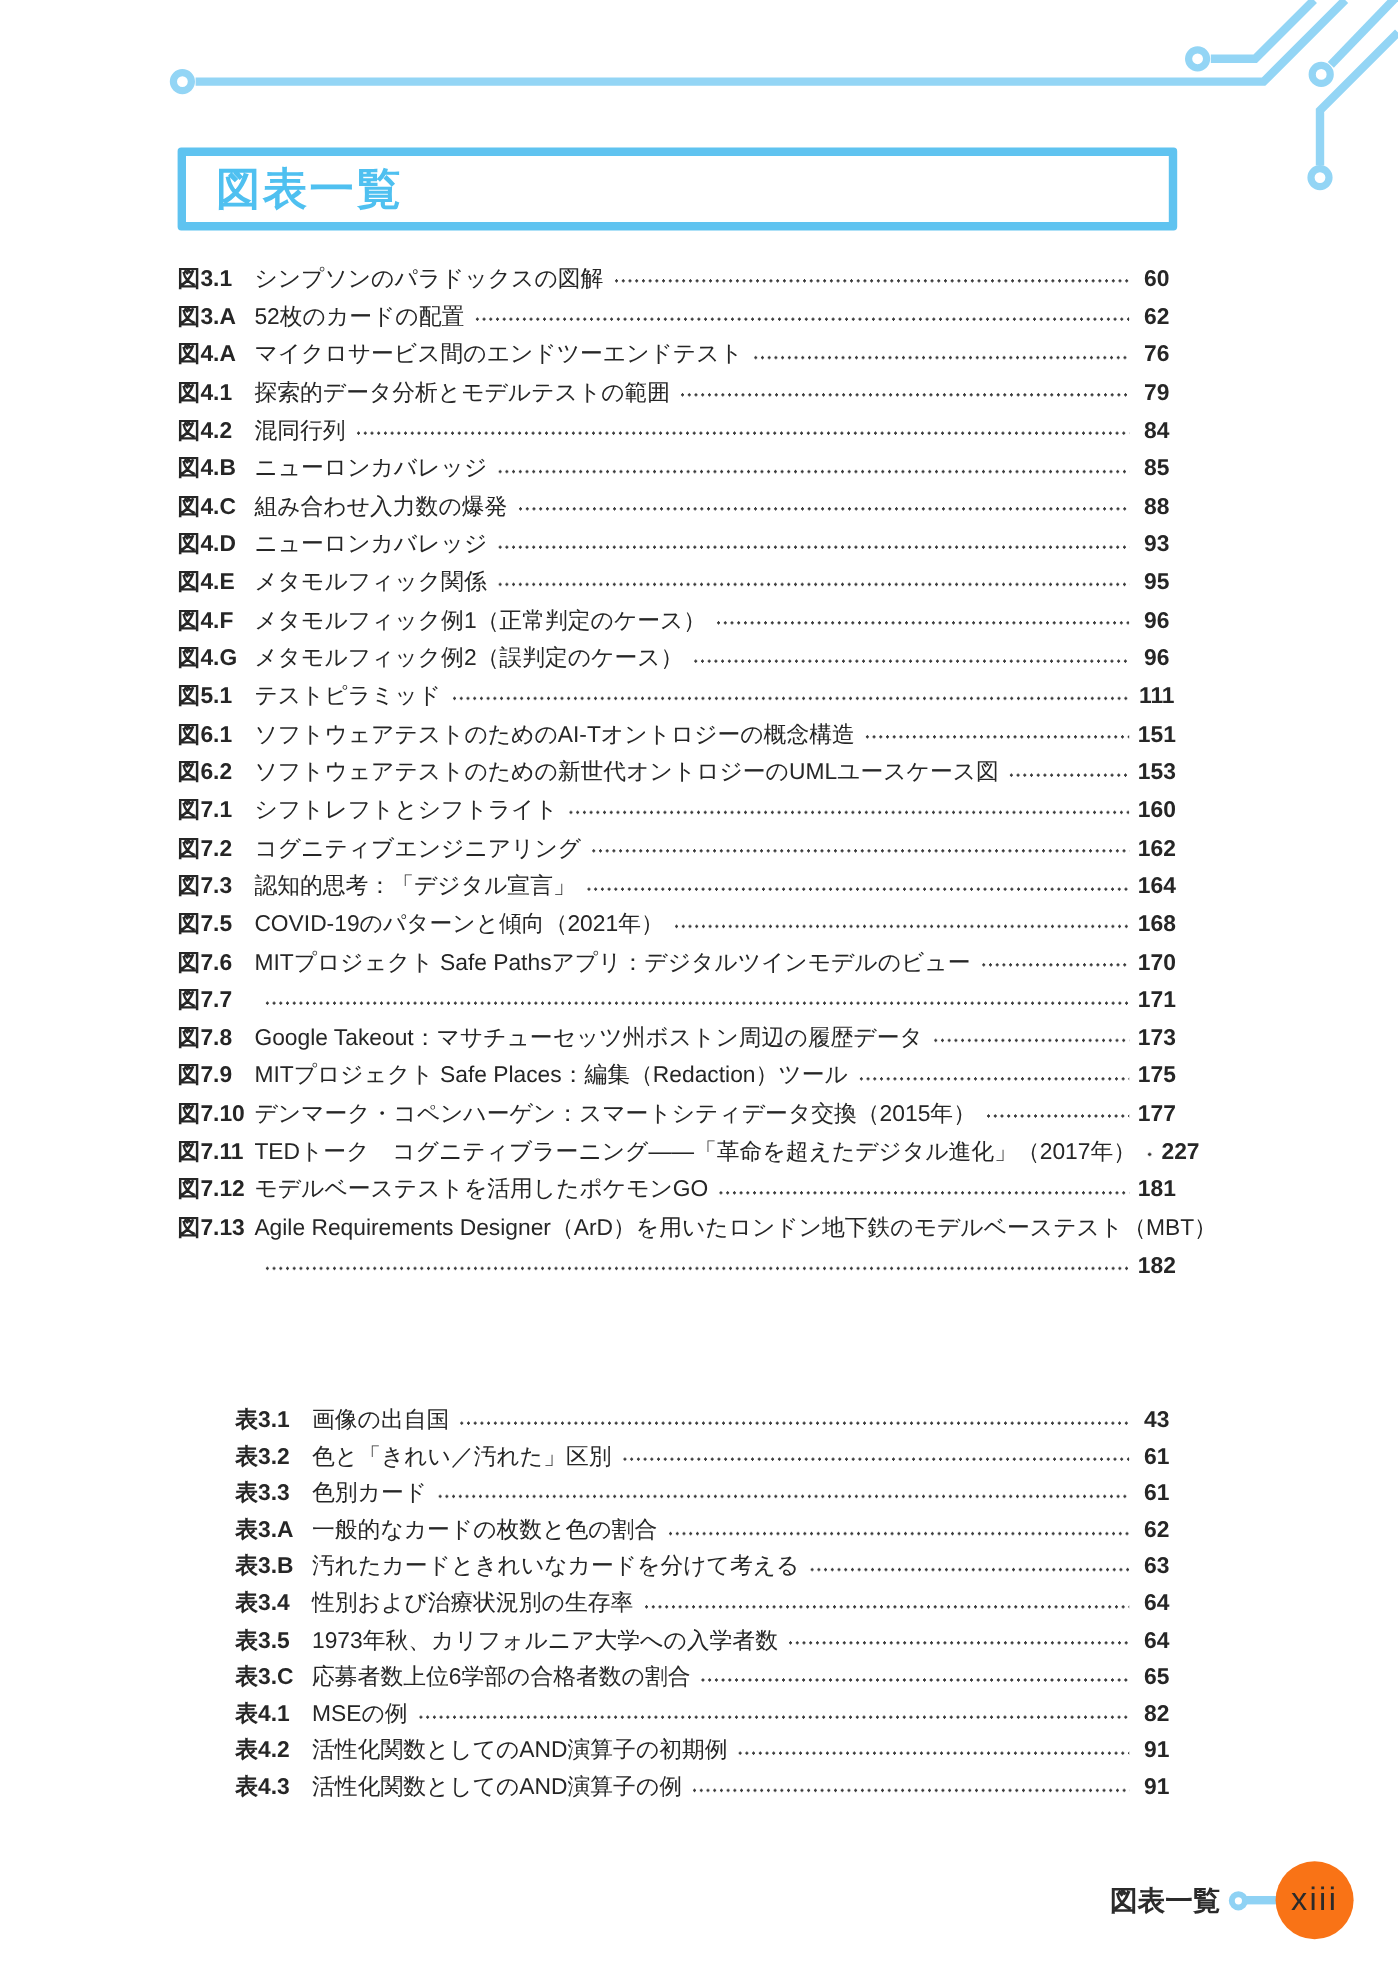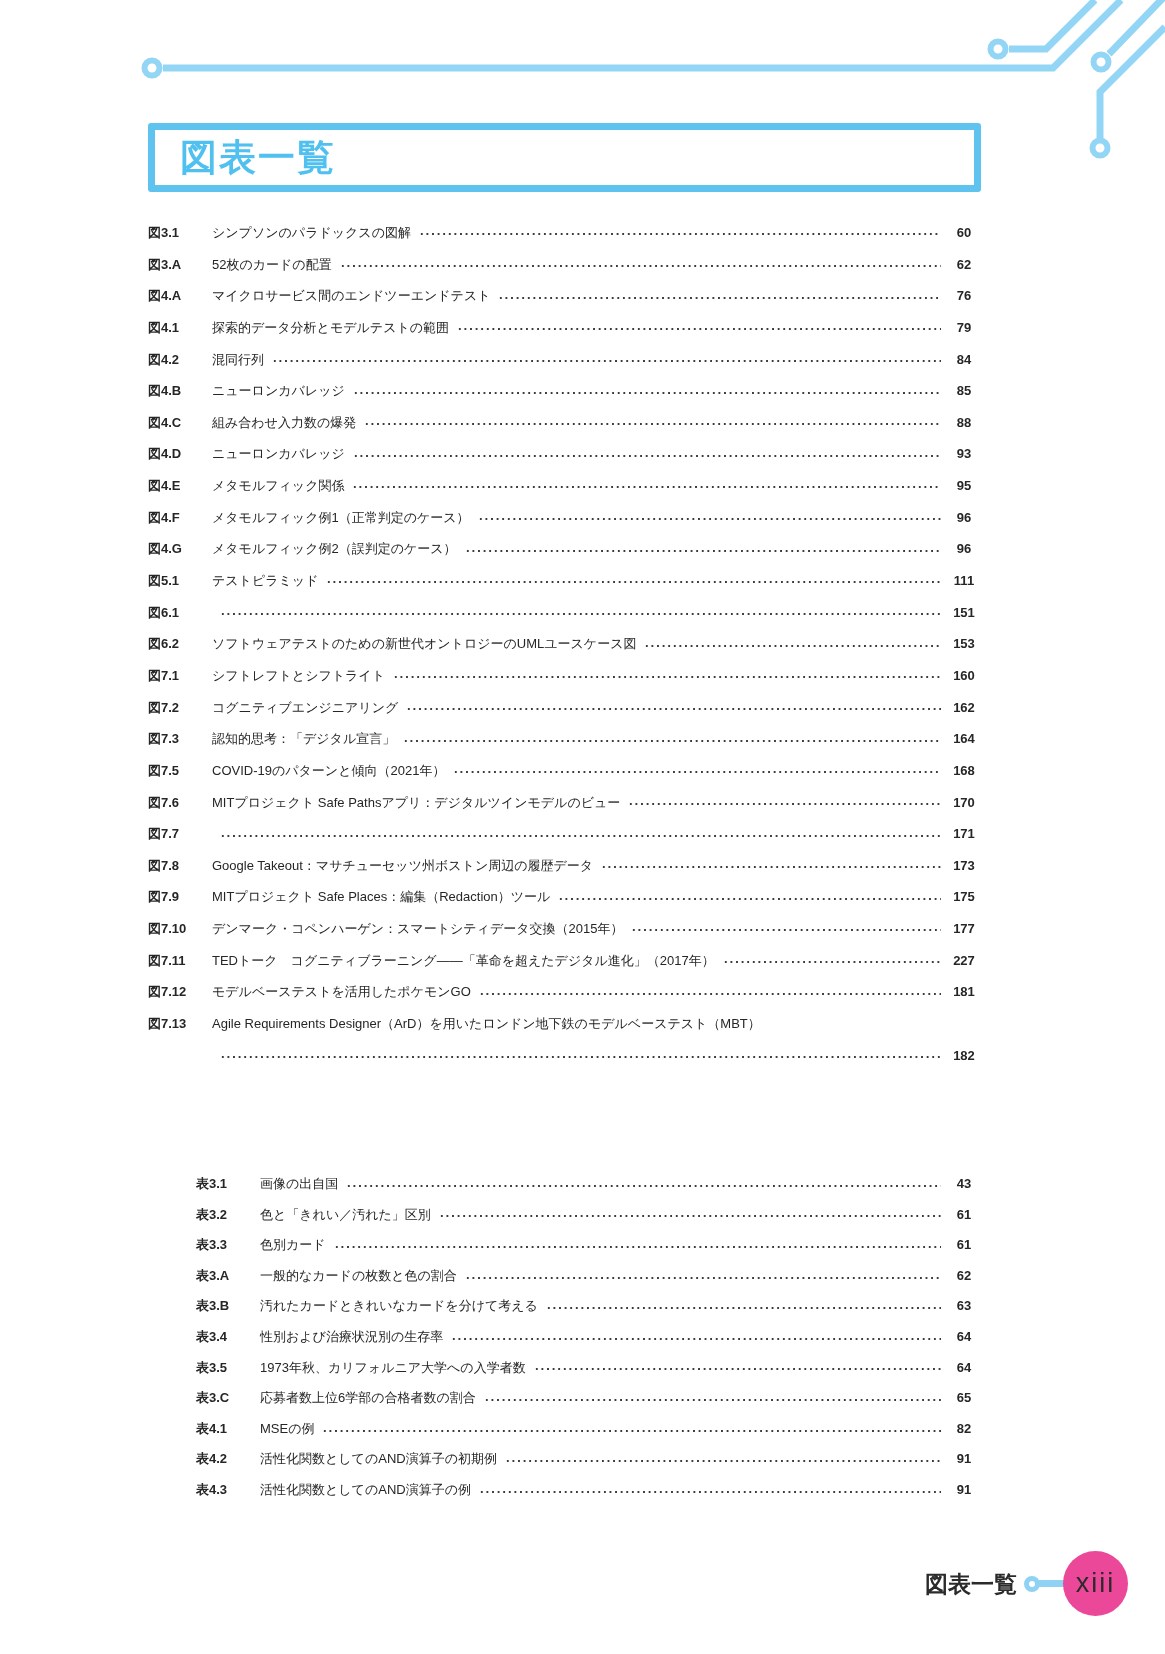--- a/index.html
+++ b/index.html
@@ -22,21 +22,21 @@
   .title-text {
     position: absolute; left: 25px; top: 50%;
     transform: translateY(-50%);
     font-size: 37px; font-weight: bold; color: #4FC0F0;
     letter-spacing: 2px; white-space: nowrap;
   }
 
   .toc { position: absolute; left: 148px; width: 834px; }
   #figures-list { top: 217px; }
   #tables-list  { top: 1169px; }
-  .toc-row { display: flex; font-size: 13px; align-items: stretch; }
+  .toc-row { display: flex; font-size: 19px; align-items: stretch; }
   #figures-list .toc-row { height: 31.65px; line-height: 31.65px; }
   #tables-list  .toc-row { height: 30.6px;  line-height: 30.6px; margin-left: 48px; }
   .lbl { flex: 0 0 64px; width: 64px; font-weight: bold; white-space: nowrap; }
   .ttl { white-space: nowrap; flex: 0 1 auto; }
   .dots {
     flex: 1 1 0; min-width: 6px;
     margin-left: 8px; margin-right: 5px;
     background-image: radial-gradient(circle, #3b3b3b 1.15px, rgba(0,0,0,0) 1.35px);
     background-size: 5.6px 6px;
     background-repeat: repeat-x;
@@ -54,21 +54,21 @@
     border: 5px solid #8FD2F4; border-radius: 50%;
     background: #fff;
   }
   .footer-line {
     position: absolute; left: 1037px; top: 1580px;
     width: 33px; height: 7px; background: #8FD2F4;
   }
   .footer-circle {
     position: absolute; left: 1063px; top: 1551px;
     width: 65px; height: 65px; border-radius: 50%;
-    background: #ec4899;
+    background: #f97316;
     display: flex; align-items: center; justify-content: center;
     font-size: 27px; color: #2b2b2b; letter-spacing: 2px;
   }
 </style>
 </head>
 <body>
 
 <svg class="decor-top" width="1165" height="200" viewBox="0 0 1165 200">
   <g stroke="#93D5F5" stroke-width="7" fill="none">
     <path d="M163,68 H1053 L1121,0"></path>
@@ -156,20 +156,21 @@
       <span class="pg">96</span>
     </div>
     <div class="toc-row">
       <span class="lbl">図5.1</span>
       <span class="ttl">テストピラミッド</span>
       <span class="dots"></span>
       <span class="pg">111</span>
     </div>
     <div class="toc-row">
       <span class="lbl">図6.1</span>
+      <span class="ttl">ソフトウェアテストのためのAI-Tオントロジーの概念構造</span>
       <span class="dots"></span>
       <span class="pg">151</span>
     </div>
     <div class="toc-row">
       <span class="lbl">図6.2</span>
       <span class="ttl">ソフトウェアテストのための新世代オントロジーのUMLユースケース図</span>
       <span class="dots"></span>
       <span class="pg">153</span>
     </div>
     <div class="toc-row">

